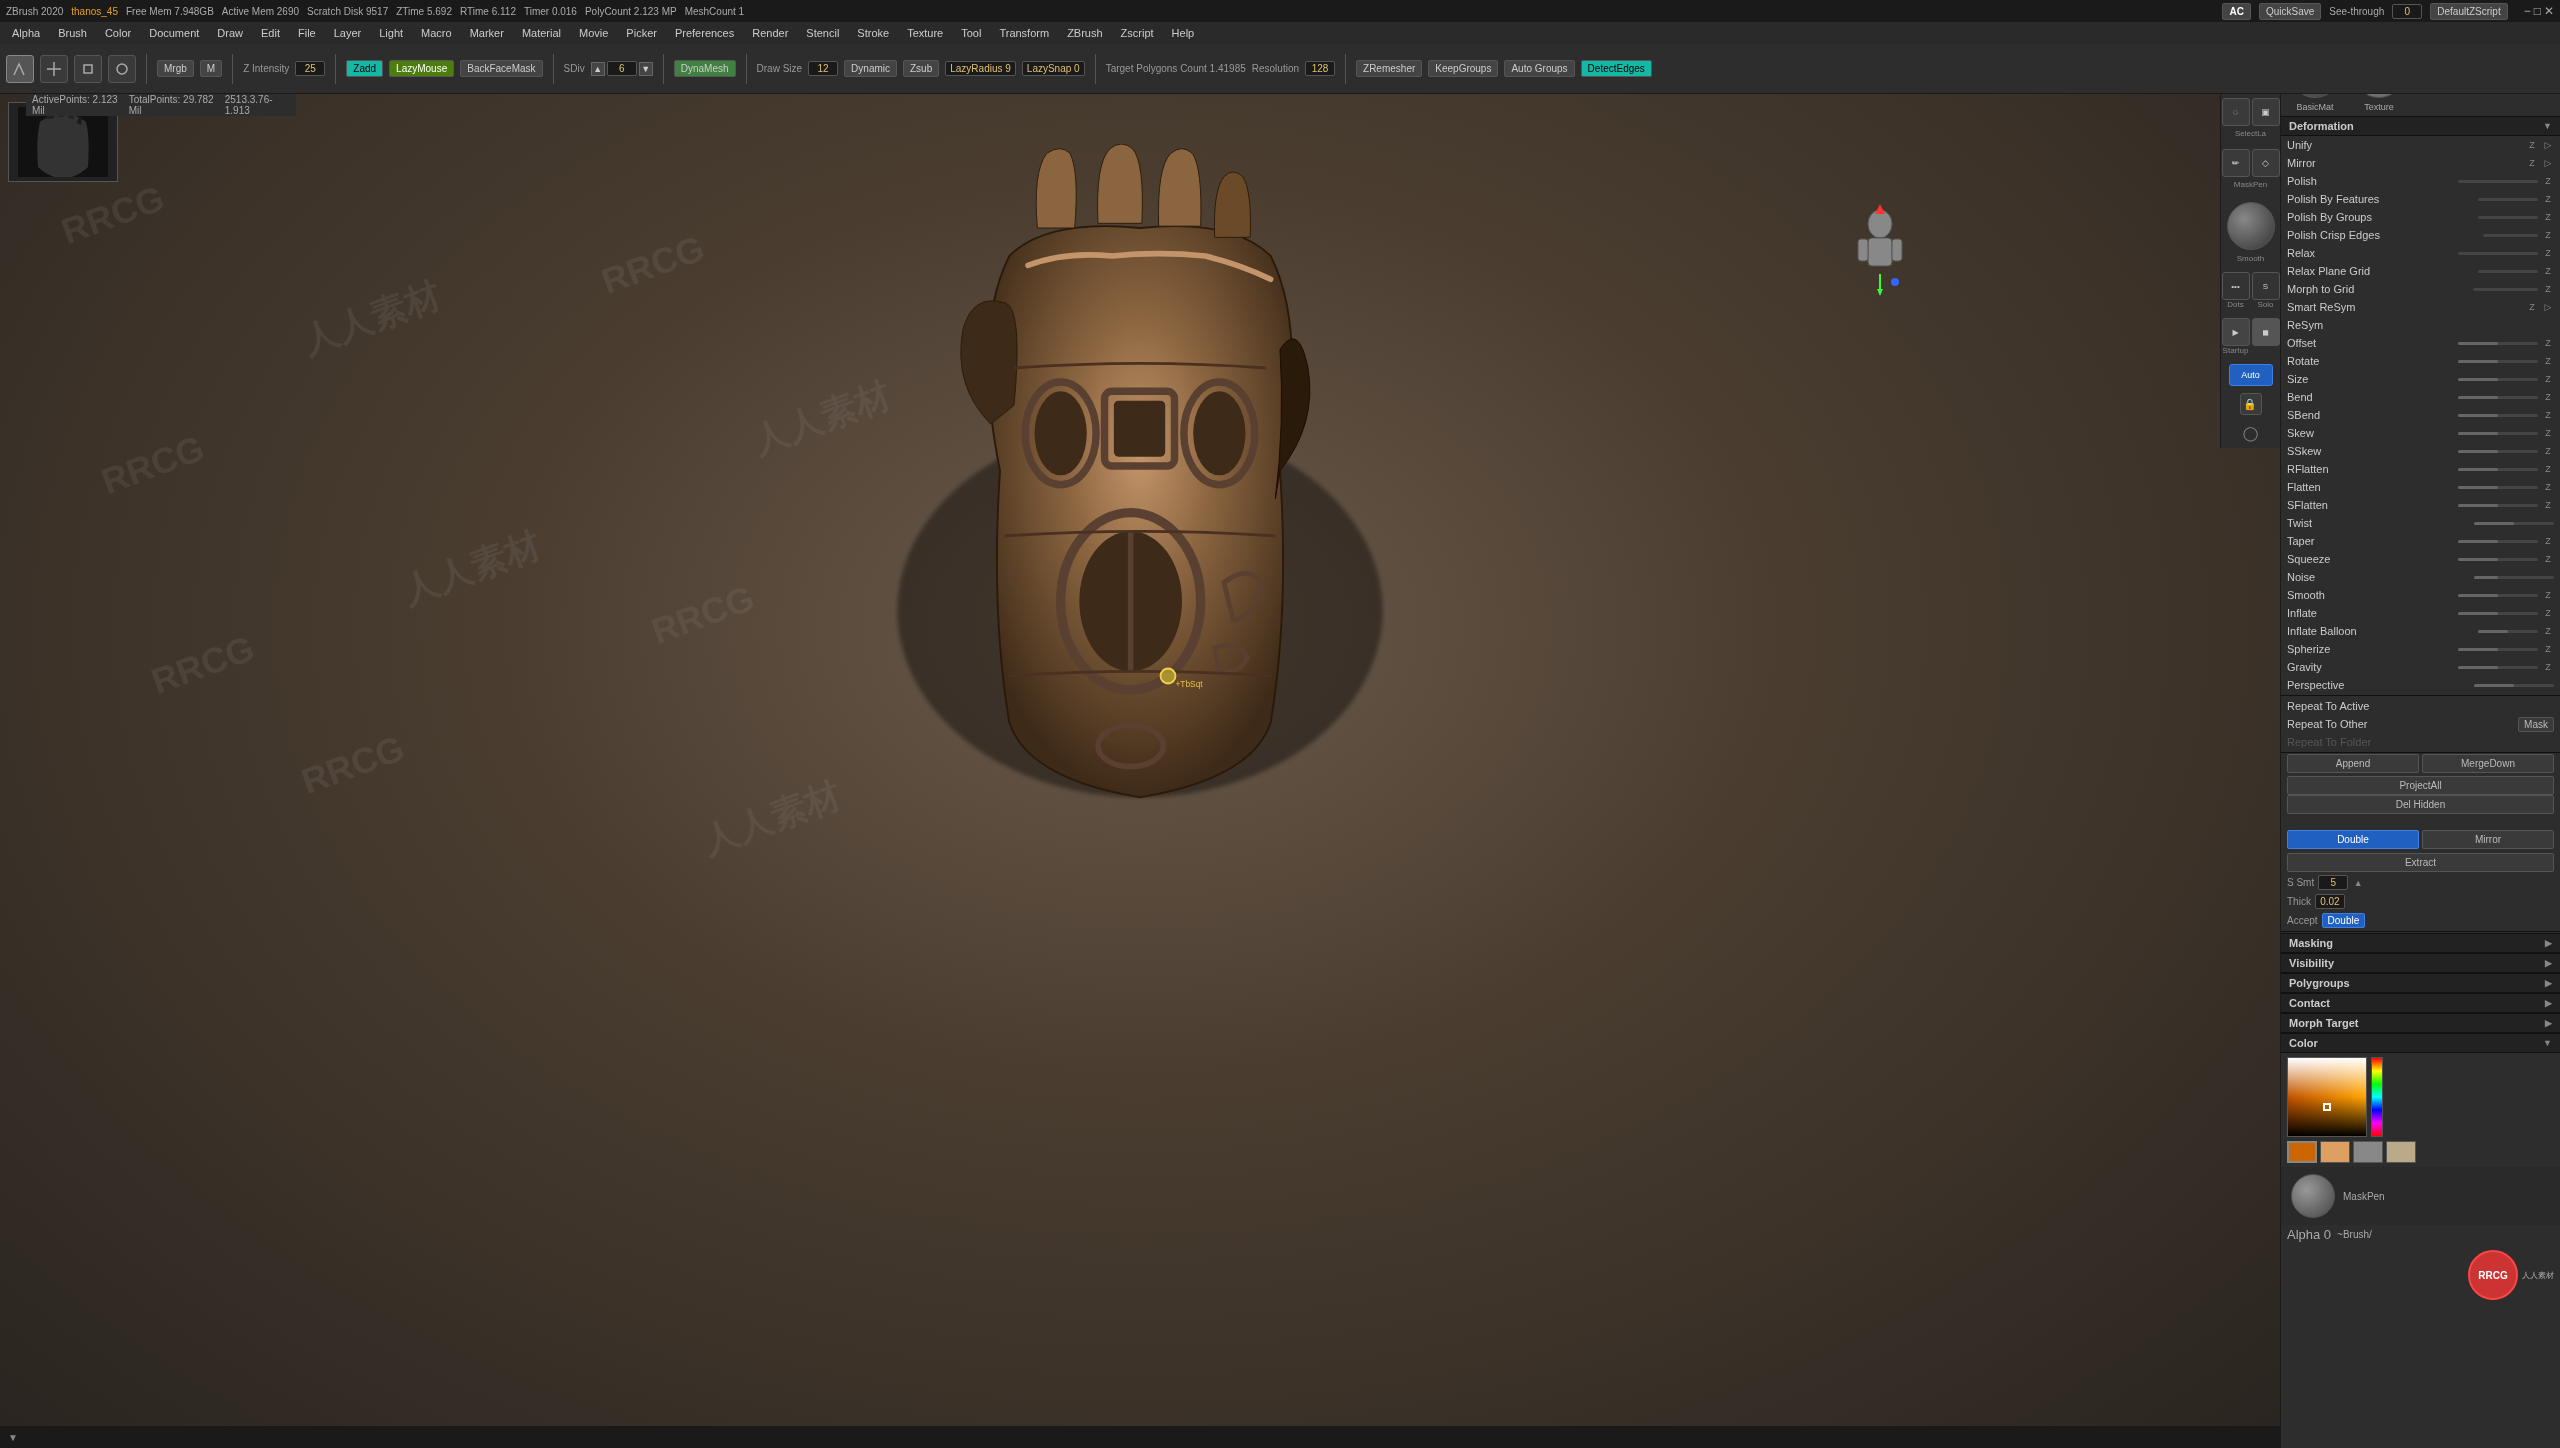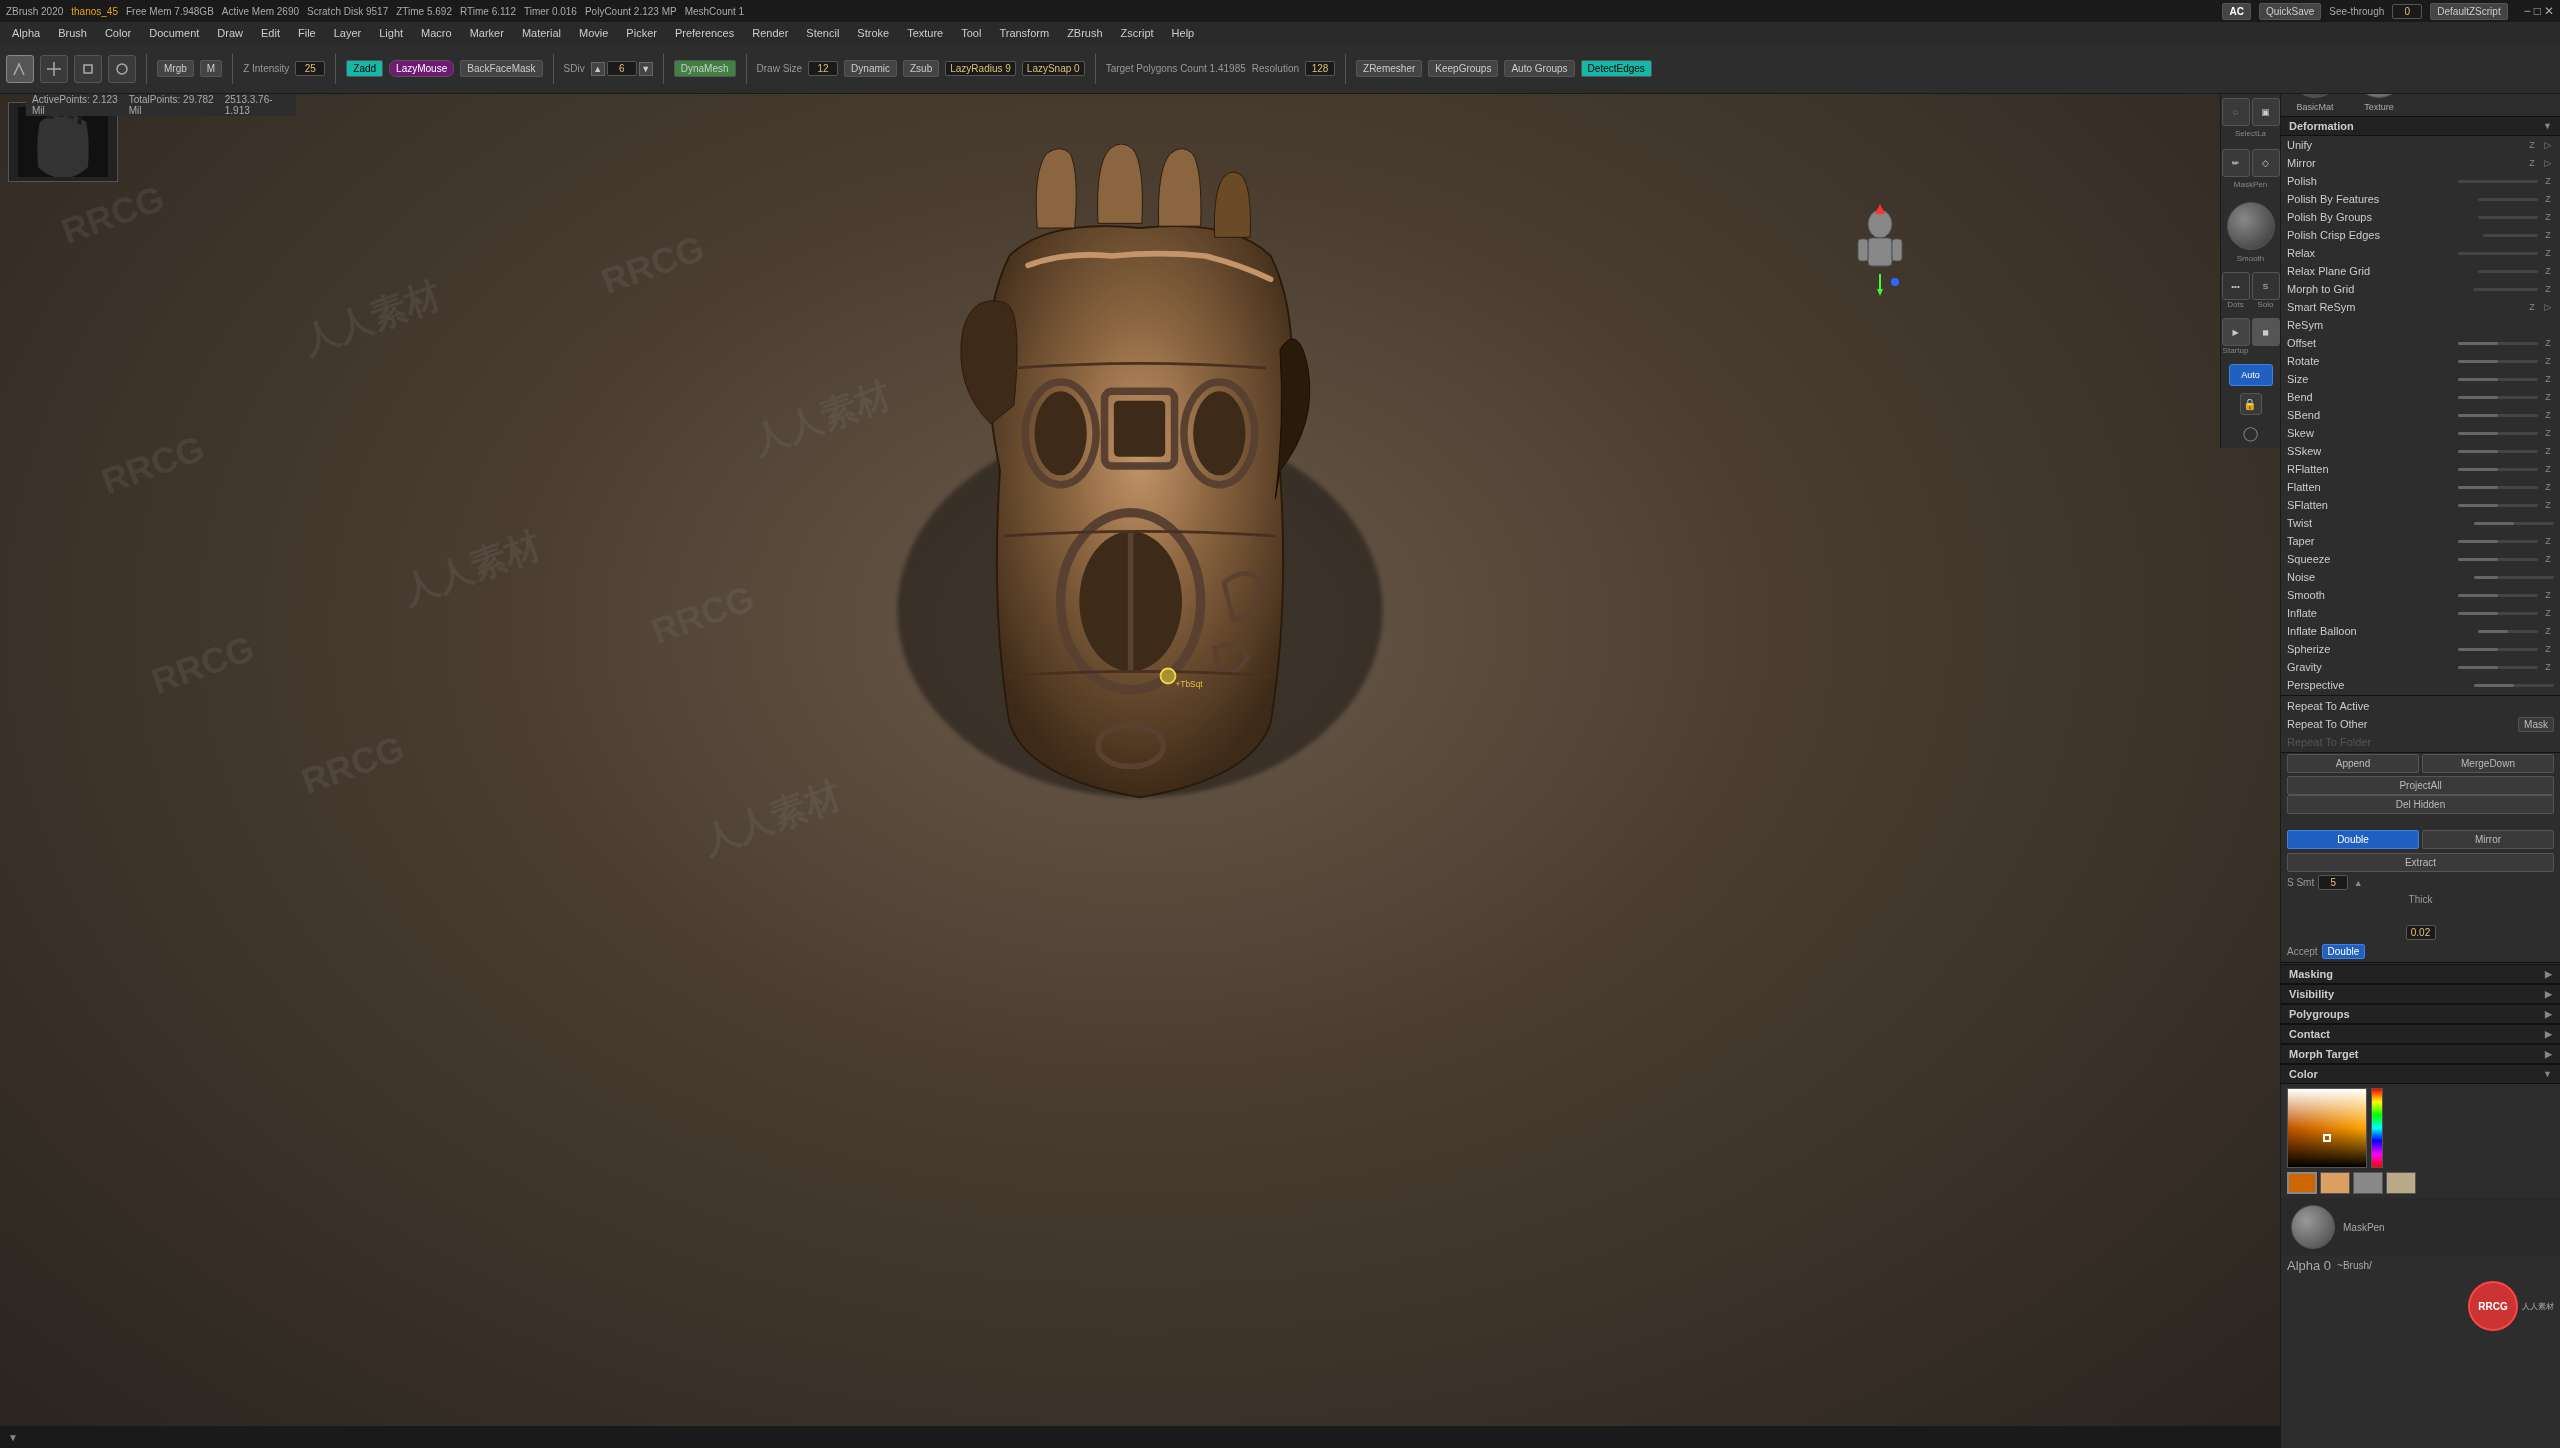--- a/index.html
+++ b/index.html
@@ -85,21 +85,21 @@
       background: #444;
       border: 1px solid #555;
       color: #ccc;
       font-size: 10px;
       padding: 2px 6px;
       border-radius: 2px;
       cursor: pointer;
       white-space: nowrap;
     }
     .tb-btn.active { background: #14b8a6; color: #000; }
-    .tb-btn.blue { background: #701a75; color: #fff; border-radius: 7px; }
+    .tb-btn.blue { background: #4d7c0f; color: #fff; }
     .tb-btn.green { background: #408040; }
     .divider-v {
       width: 1px;
       height: 30px;
       background: #555;
       margin: 0 4px;
     }
     .tool-icon {
       width: 28px; height: 28px;
       background: #3a3a3a;
@@ -984,21 +984,21 @@
 
   <div class="deform-item">
     <button class="rp-btn" style="padding:3px;flex:1;">Extract</button>
   </div>
 
   <div style="display:flex;align-items:center;padding:2px 6px;gap:4px;">
     <span class="tb-label">S Smt</span>
     <span class="tb-value">5</span>
     <span class="deform-icon">▲</span>
   </div>
-  <div style="display:flex;align-items:center;padding:2px 6px;gap:20px;flex-direction:column;">
+  <div style="display:flex;align-items:center;padding:2px 6px;gap:4px;">
     <span class="tb-label">Thick</span>
     <span class="tb-value">0.02</span>
   </div>
   <div style="display:flex;align-items:center;padding:2px 6px;gap:4px;">
     <span class="tb-label">Accept</span>
     <span class="rp-btn btn-highlight">Double</span>
   </div>
 
   <div class="separator-line"></div>
 

